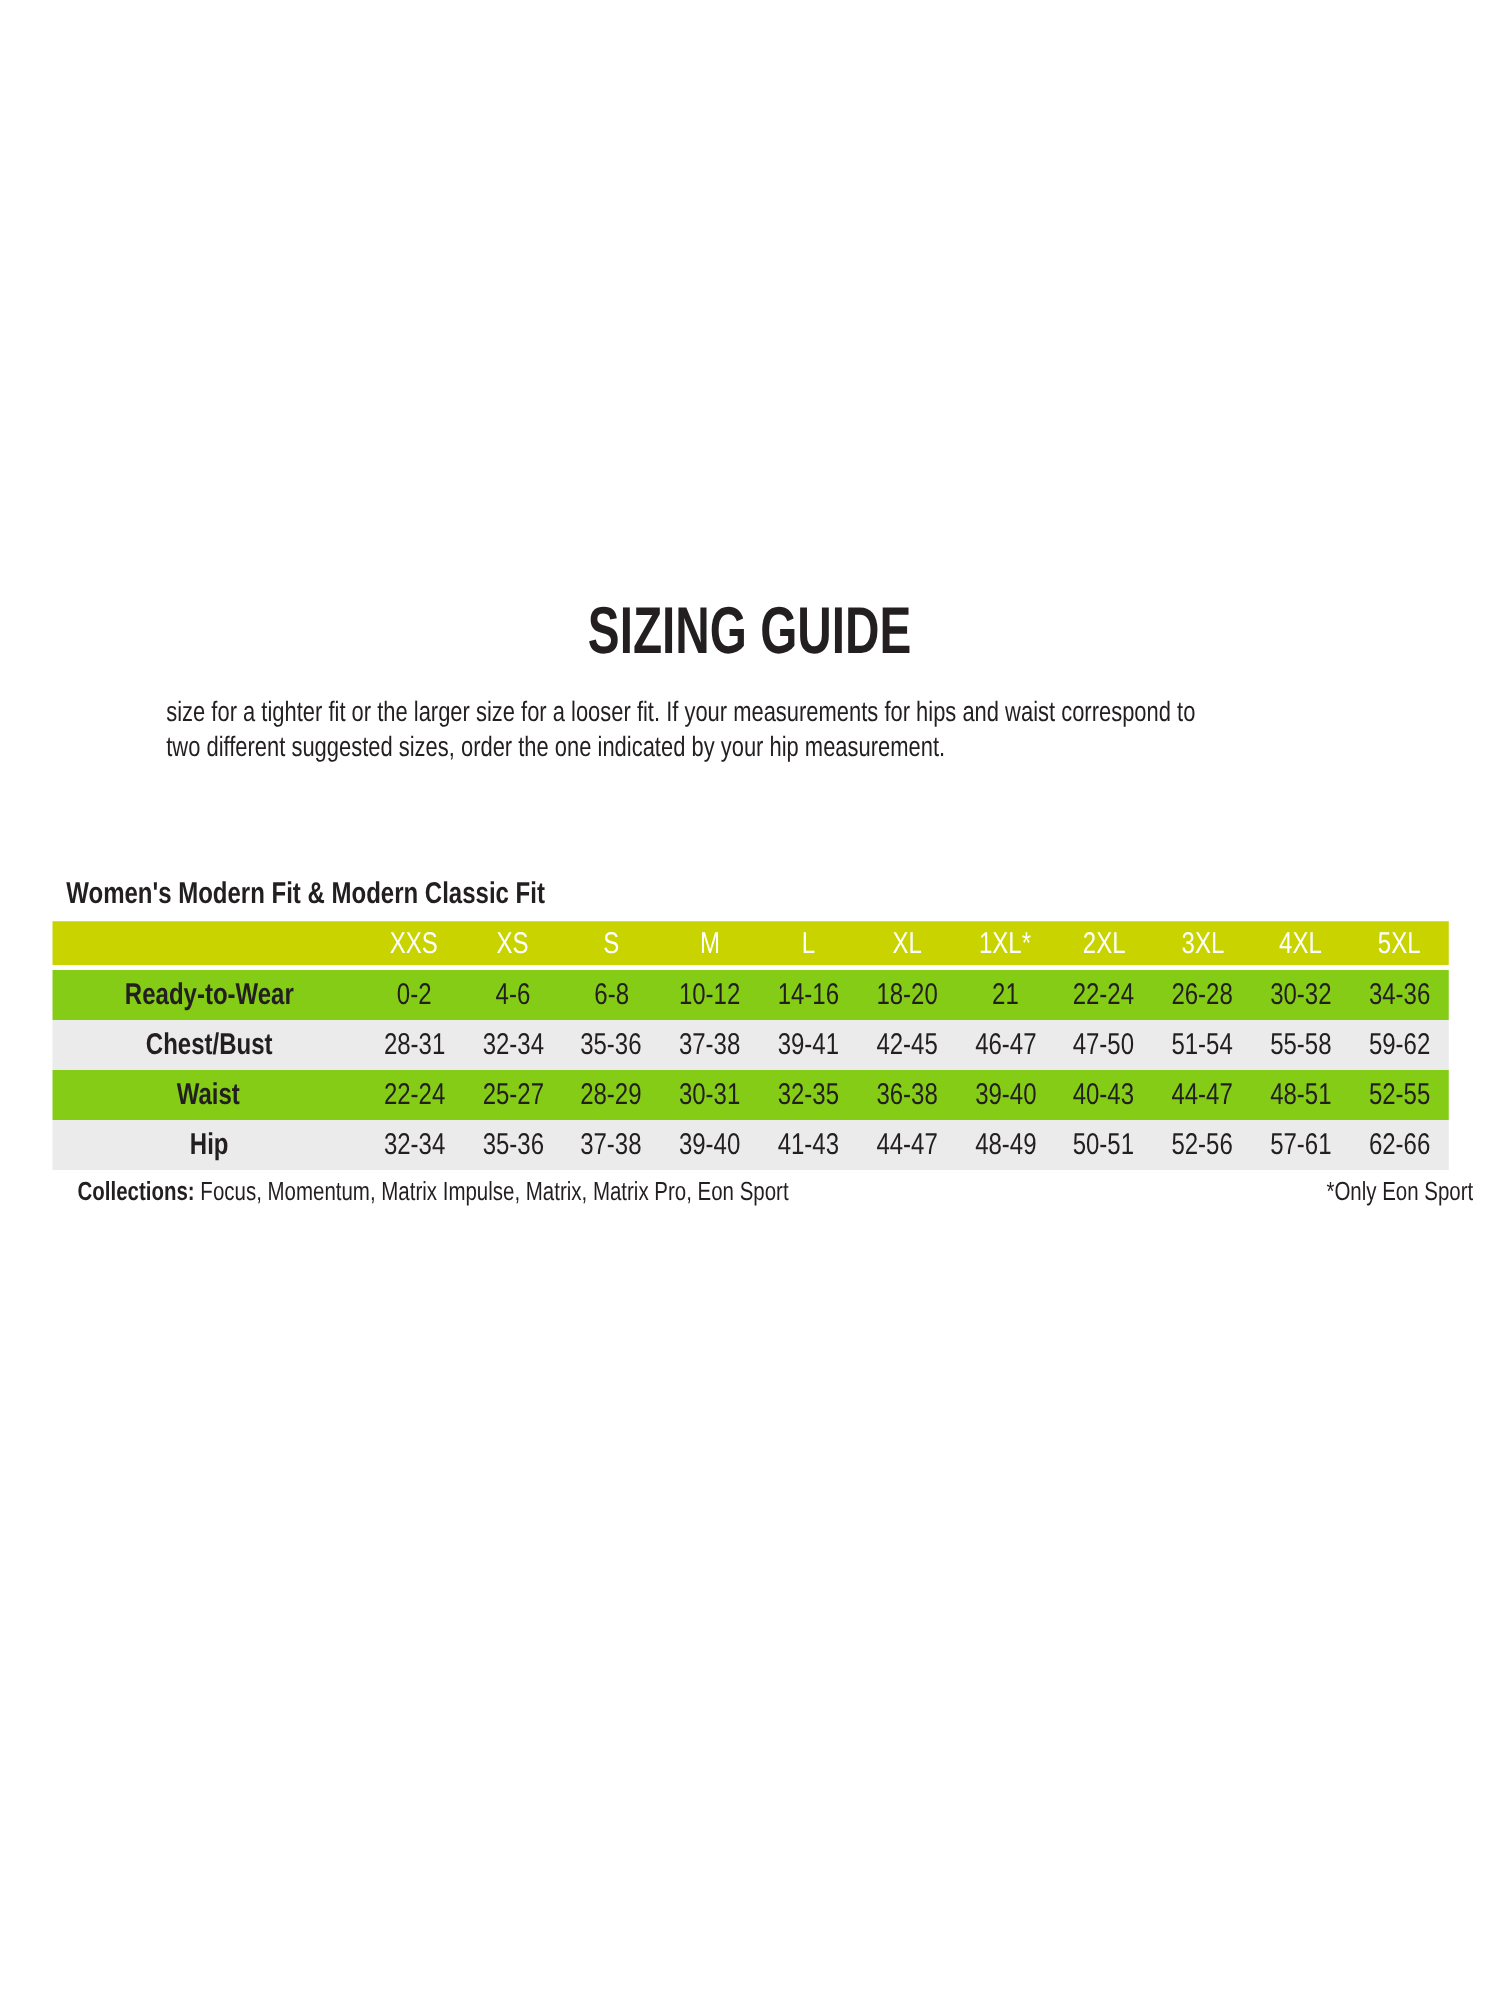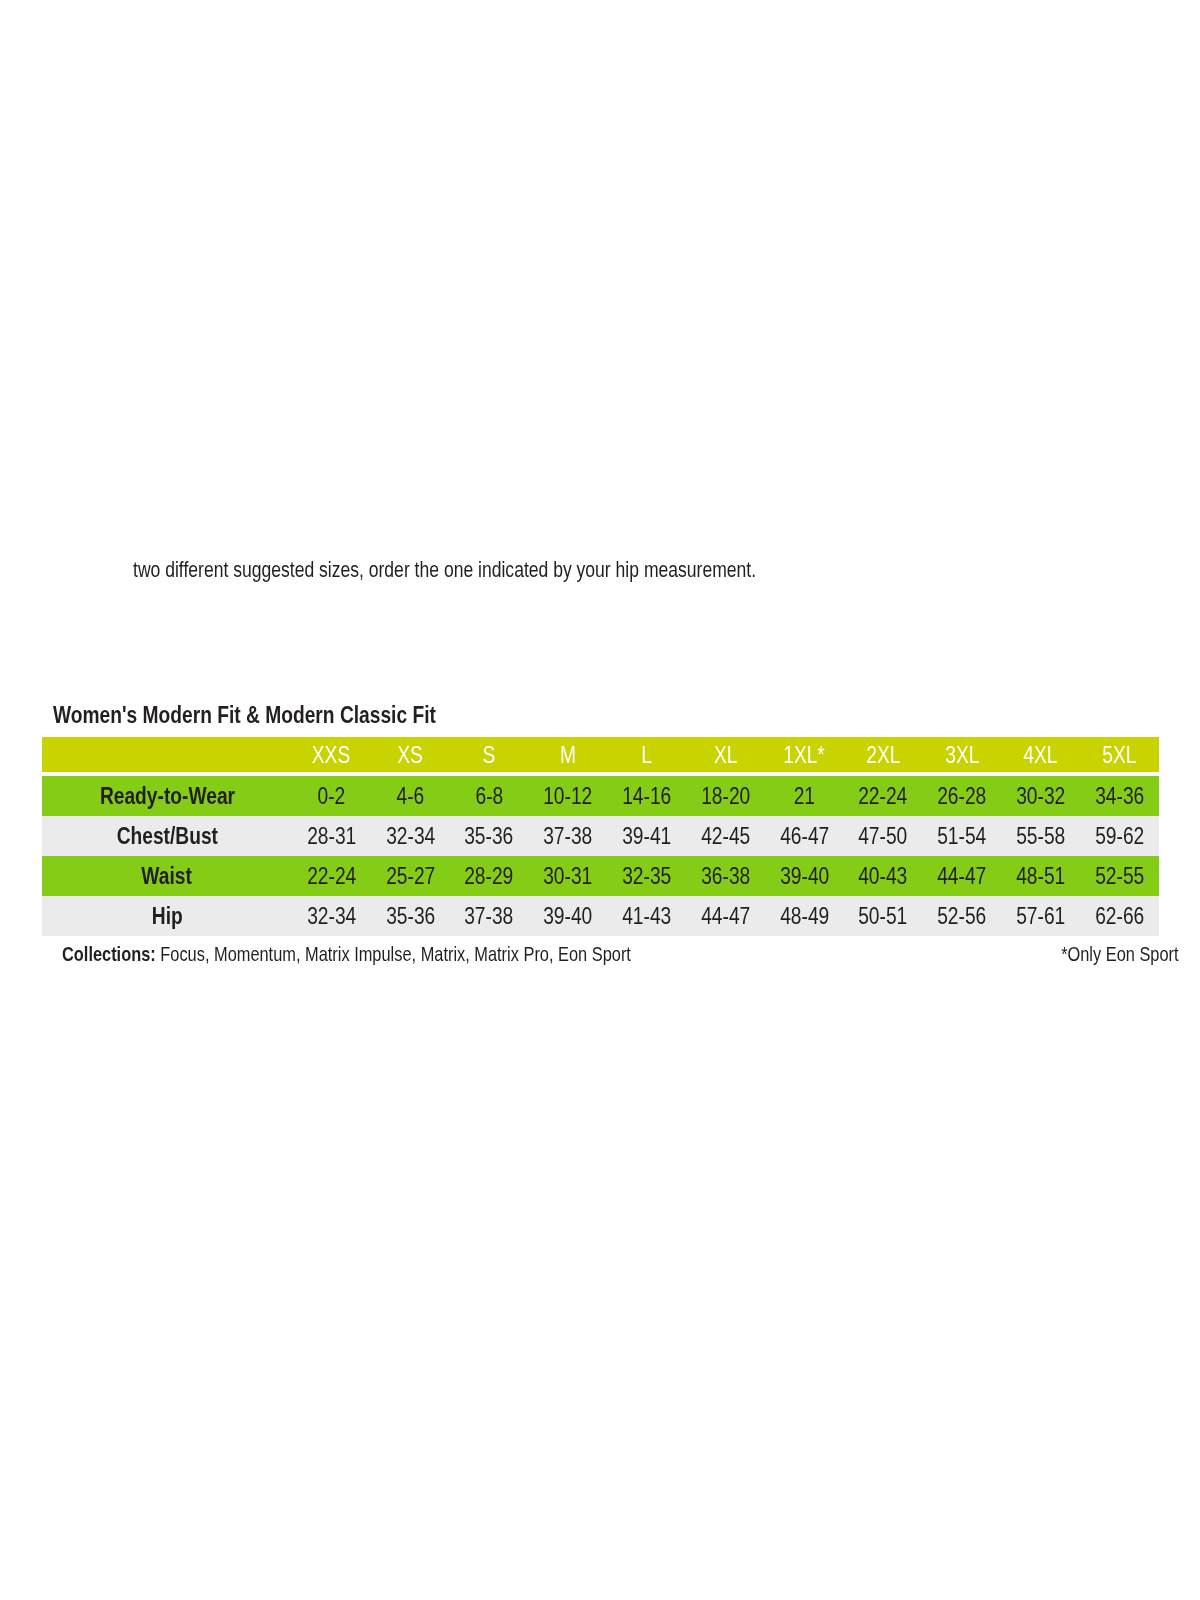--- a/index.html
+++ b/index.html
@@ -68,22 +68,24 @@
     display:flex;justify-content:space-between;align-items:baseline;
     font-size:21px;line-height:25px;margin-left:20px;
   }
   .collections-label{font-weight:700;}
 </style>
 </head>
 <body>
 
 <div class="page">
 
+  <h1 class="title"><span class="cx">SIZING GUIDE</span></h1>
 
   <div class="intro">
+    <div class="line"><span class="cx-left">size for a tighter fit or the larger size for a looser fit. If your measurements for hips and waist correspond to</span></div>
     <div class="line"><span class="cx-left">two different suggested sizes, order the one indicated by your hip measurement.</span></div>
   </div>
 
   <h2 class="section-title"><span class="cx-left">Women's Modern Fit &amp; Modern Classic Fit</span></h2>
 
   <div class="size-table">
 
     <div class="grid-row thead">
       <div class="hcell"></div>
       <div class="hcell"><span class="cx">XXS</span></div>

